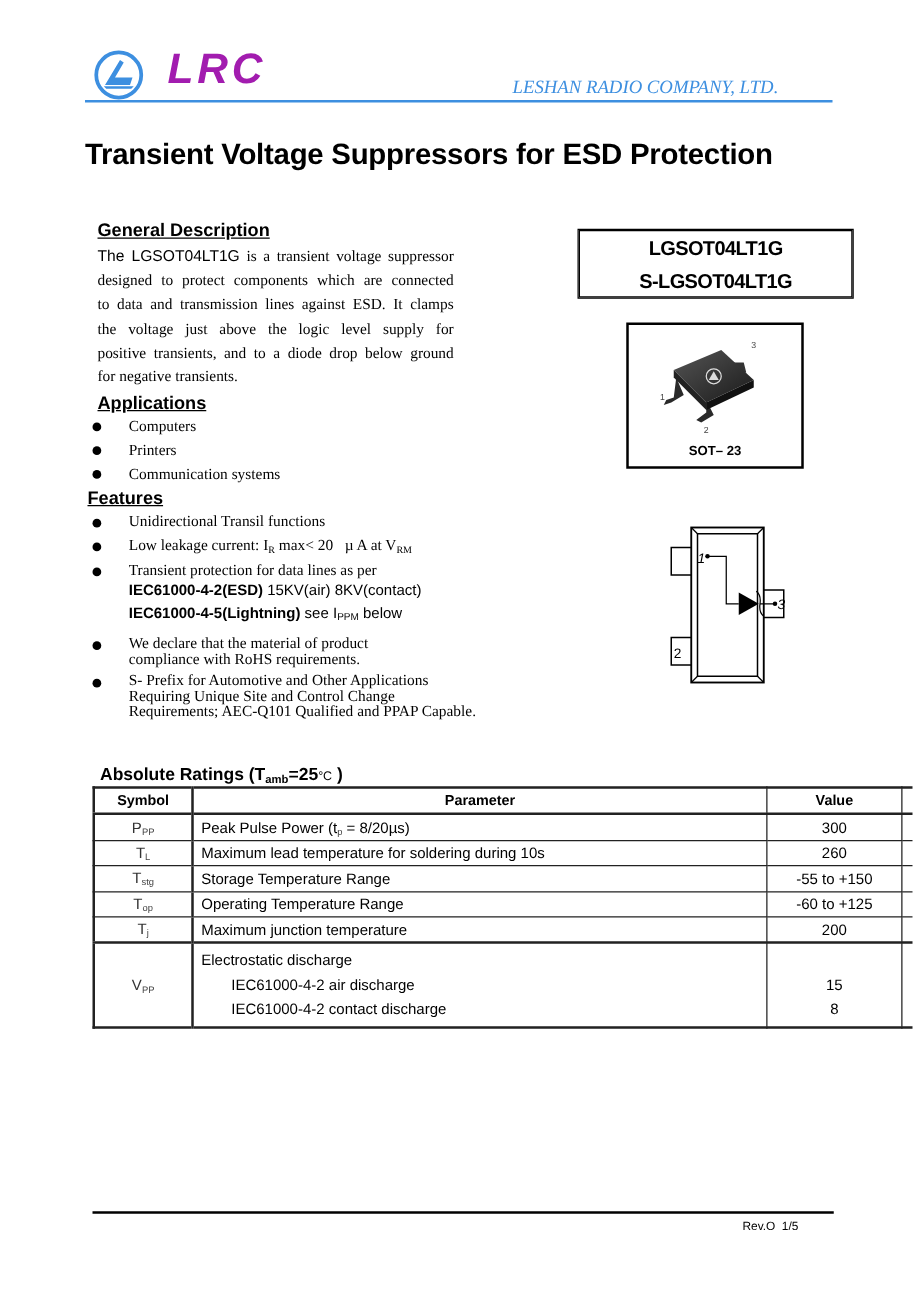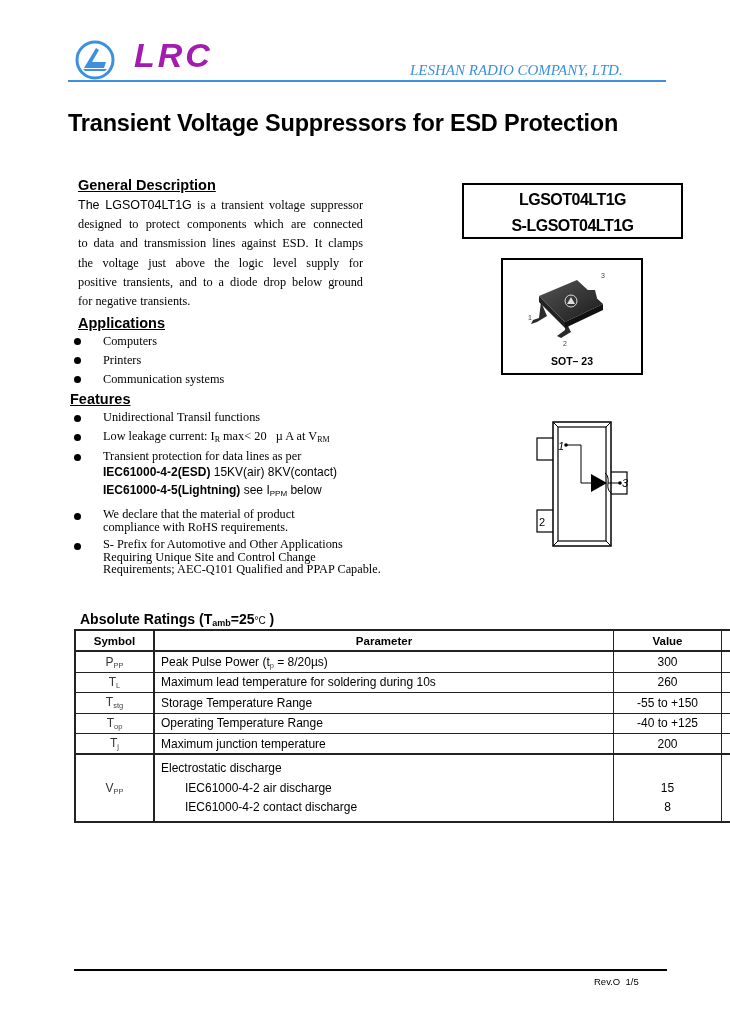--- a/index.html
+++ b/index.html
@@ -194,21 +194,21 @@
   </tr>
   <tr>
     <td class="c-sym sym"><span>T</span><span class="ssub">stg</span></td>
     <td>Storage Temperature Range</td>
     <td class="c-val">-55 to +150</td>
     <td class="c-unit">°C</td>
   </tr>
   <tr>
     <td class="c-sym sym"><span>T</span><span class="ssub">op</span></td>
     <td>Operating Temperature Range</td>
-    <td class="c-val">-40 to +125</td>
+    <td class="c-val">-60 to +125</td>
     <td class="c-unit">°C</td>
   </tr>
   <tr class="prev-big">
     <td class="c-sym sym"><span>T</span><span class="ssub">j</span></td>
     <td>Maximum junction temperature</td>
     <td class="c-val">200</td>
     <td class="c-unit">°C</td>
   </tr>
   <tr class="big">
     <td class="c-sym sym"><span>V</span><span class="ssub">PP</span></td>

